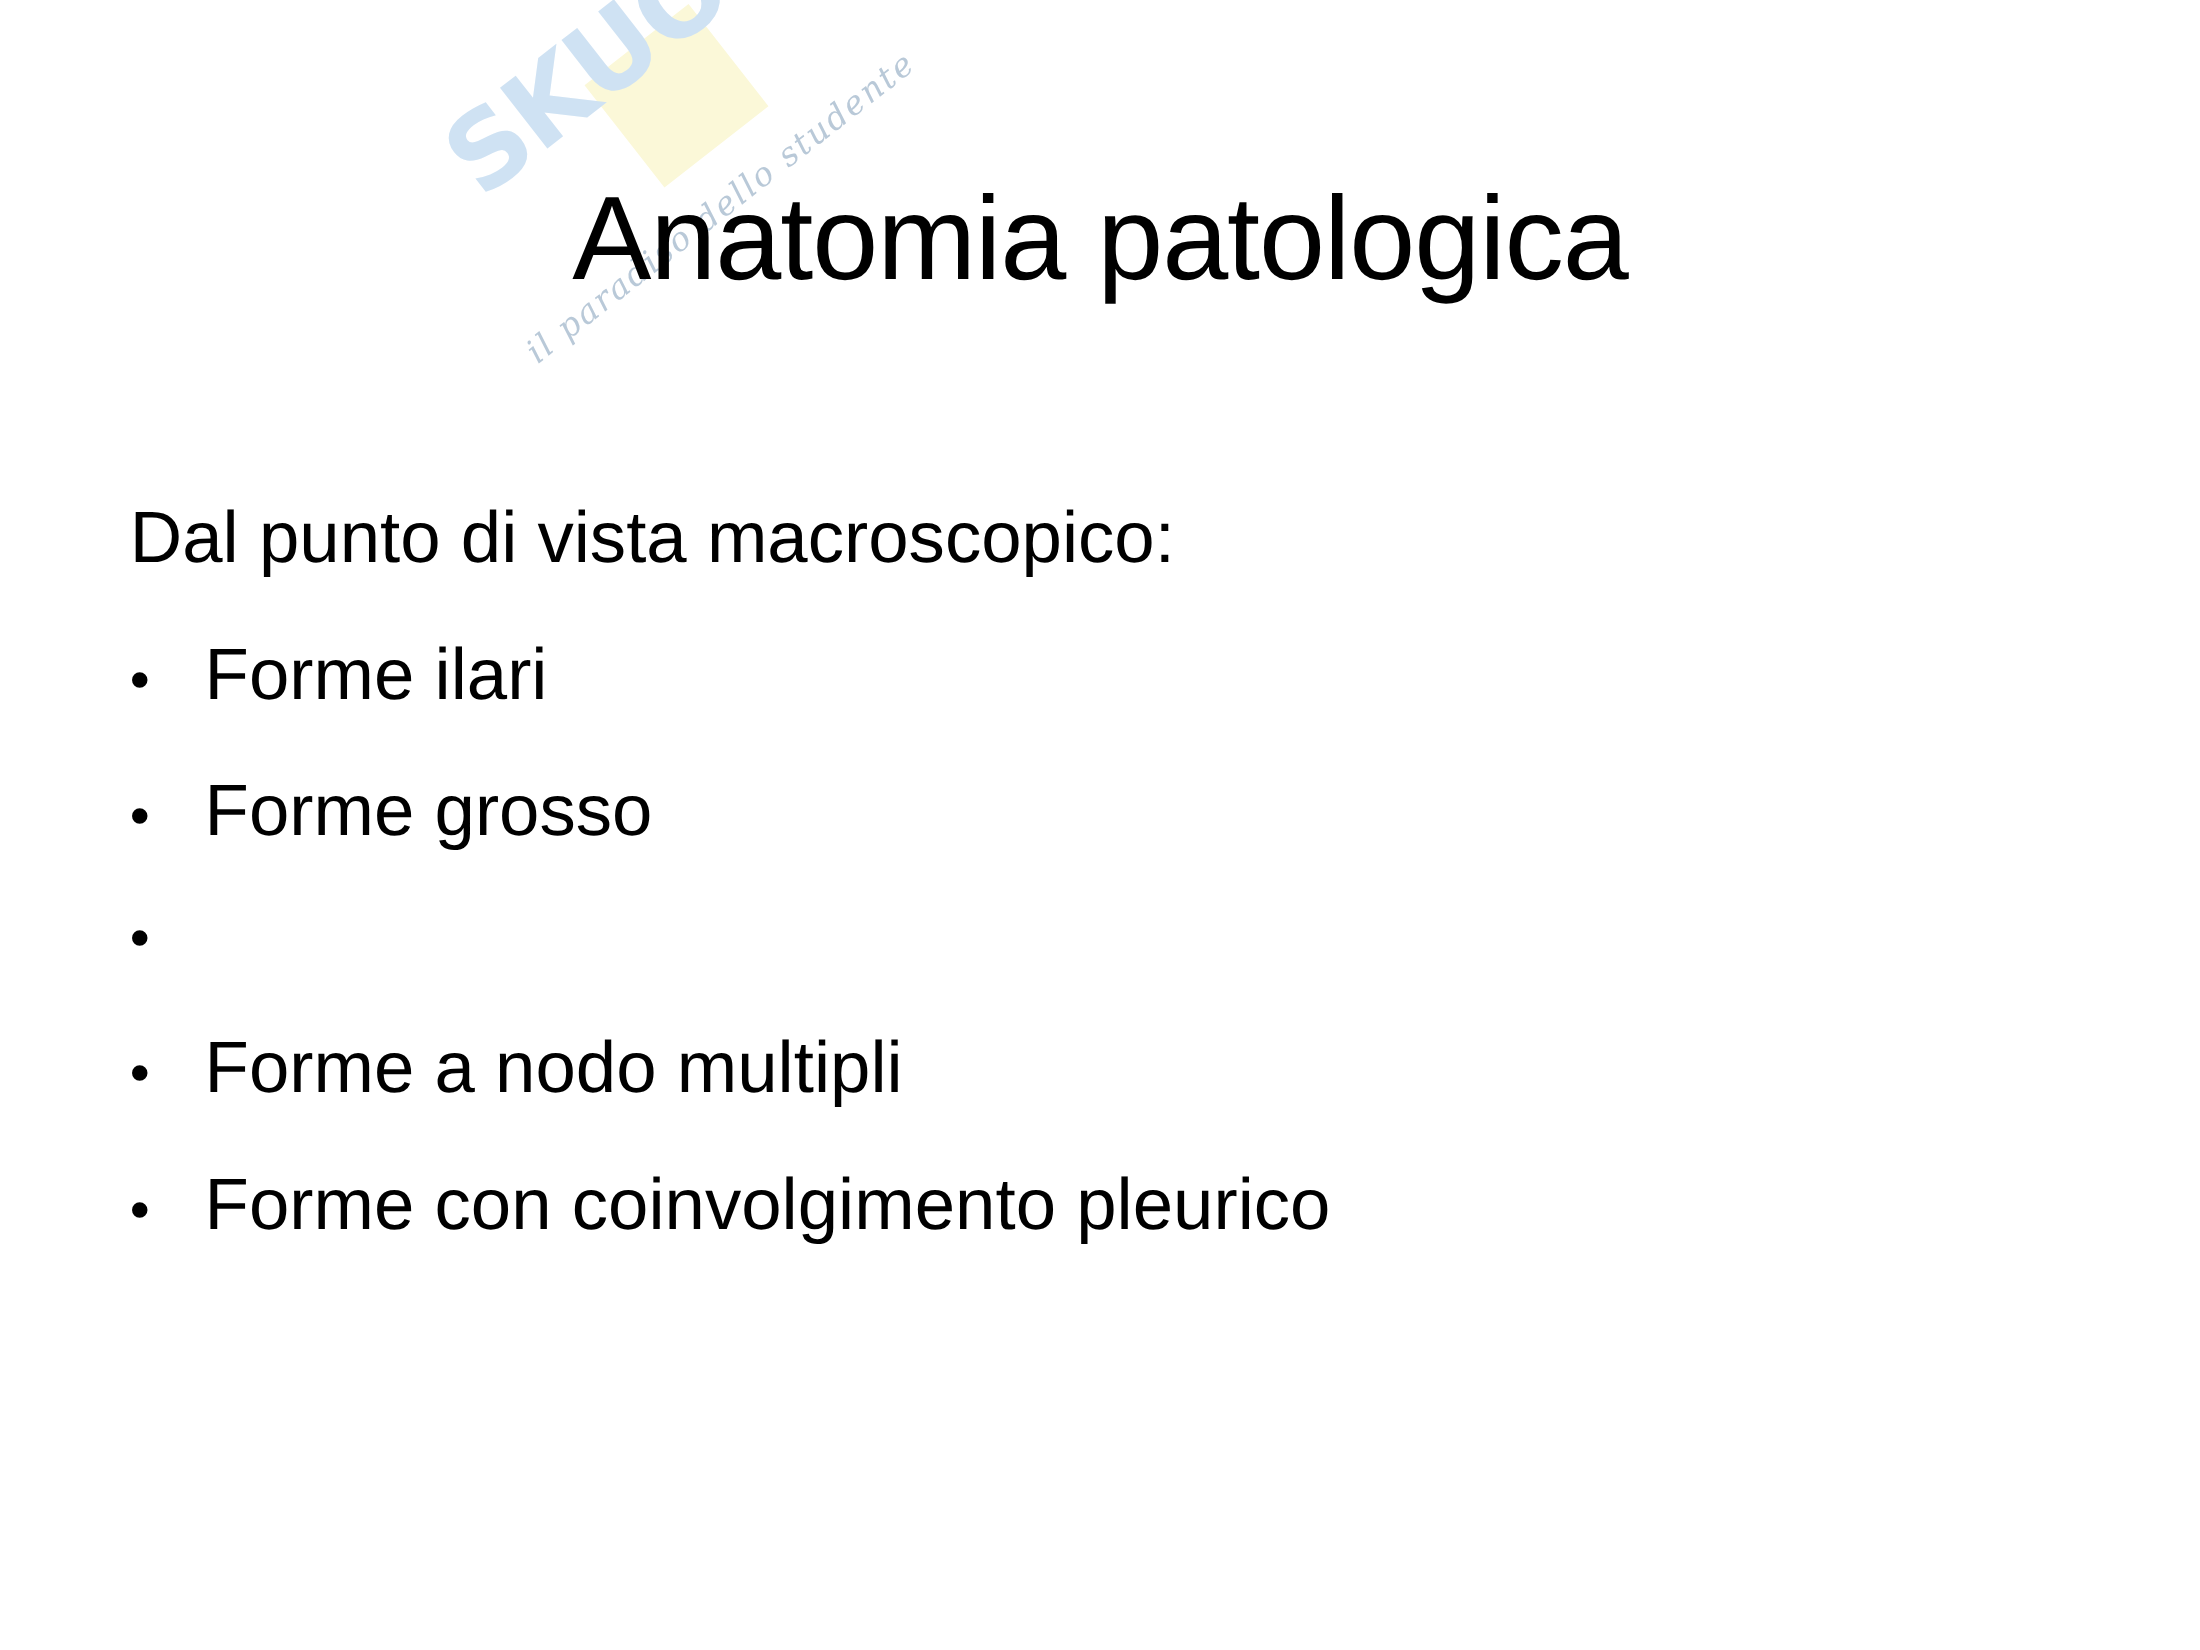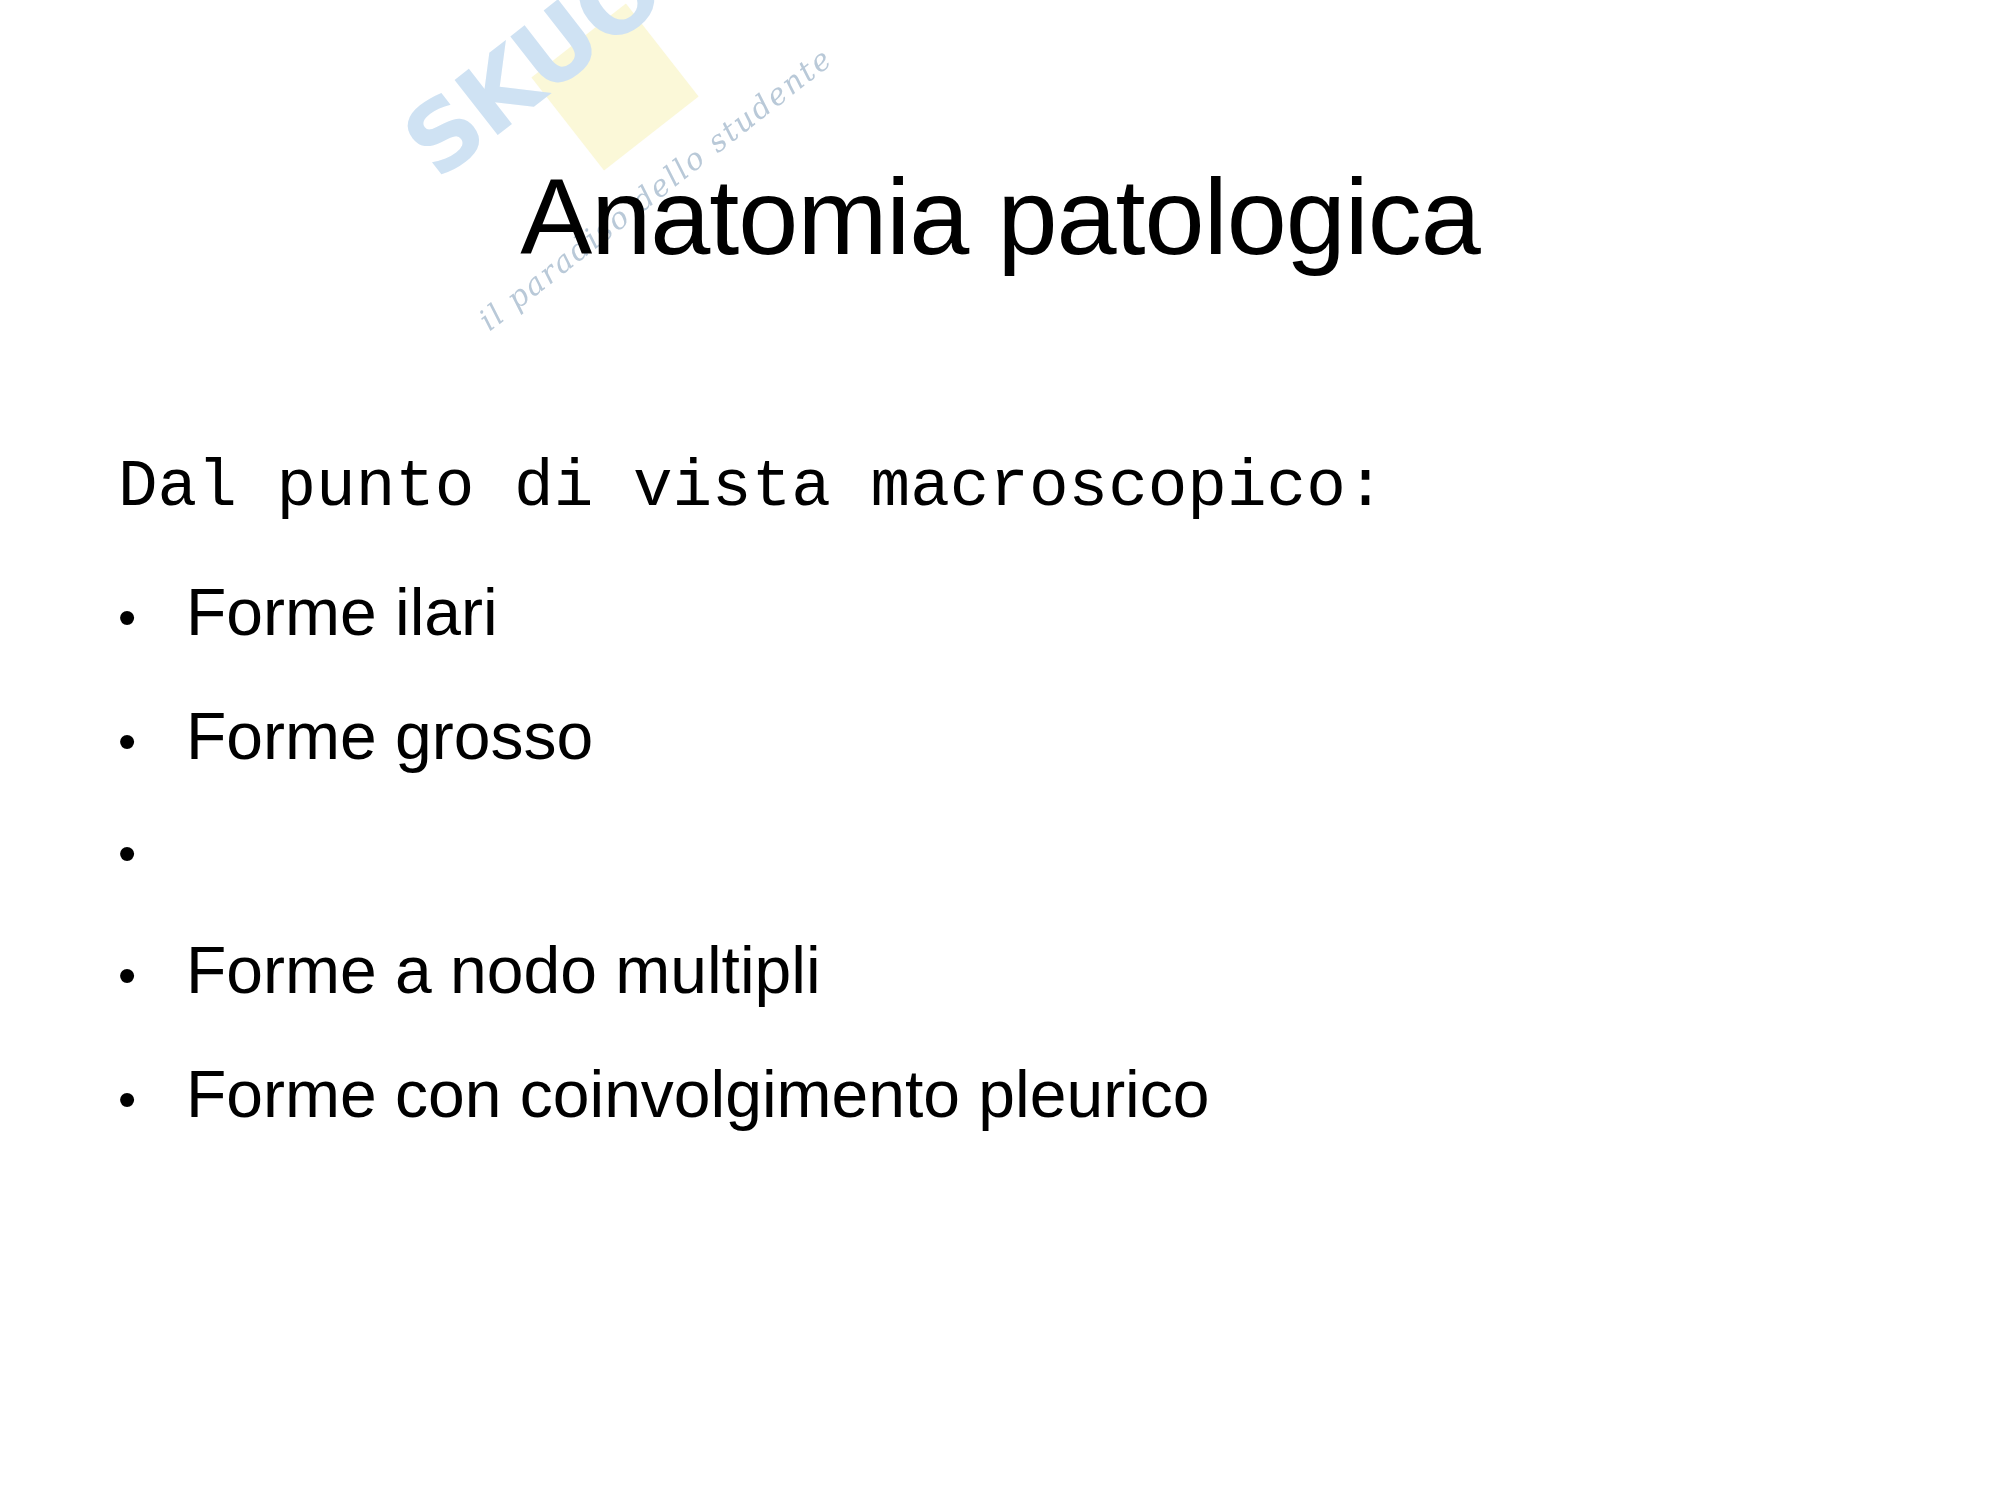--- a/index.html
+++ b/index.html
@@ -81,21 +81,21 @@
 
   
   #body {
     position: absolute;
     left: 118px;
     top: 455px;
     width: 1800px;
     z-index: 3;
   }
   .lead {
-    font-family: Liberation Mono, monospace;
+    font-family: Liberation Sans, sans-serif;
     font-size: 66px;
     line-height: 1.0;
     color: #000000;
     margin: 0 0 58px 0;
     white-space: nowrap;
   }
   ul.bullets {
     list-style: none;
     margin: 0;
     padding: 0;

